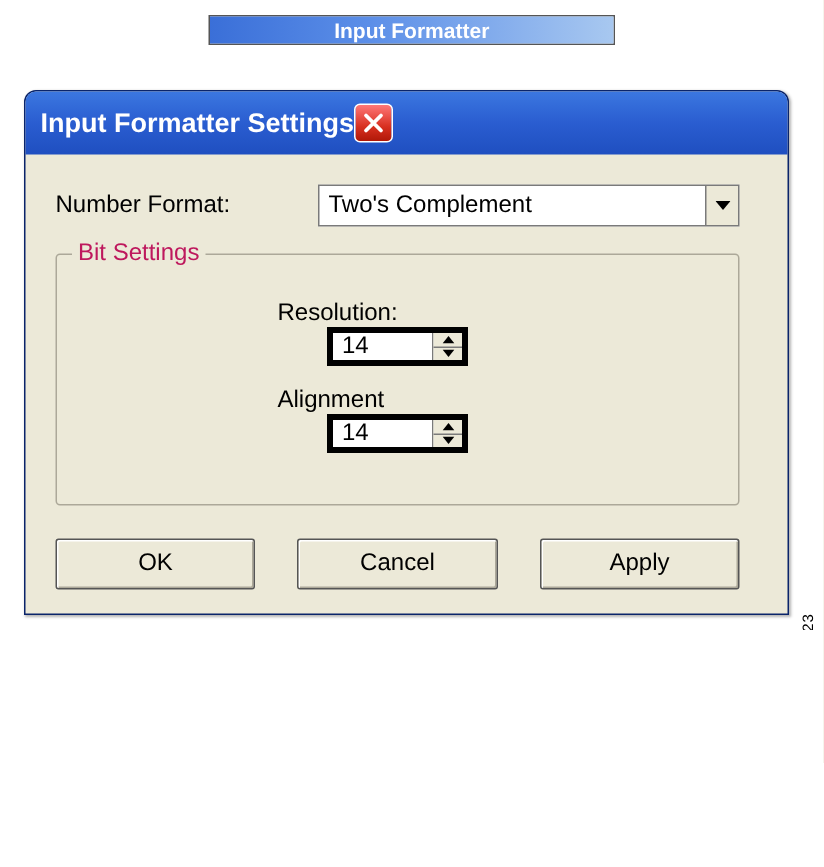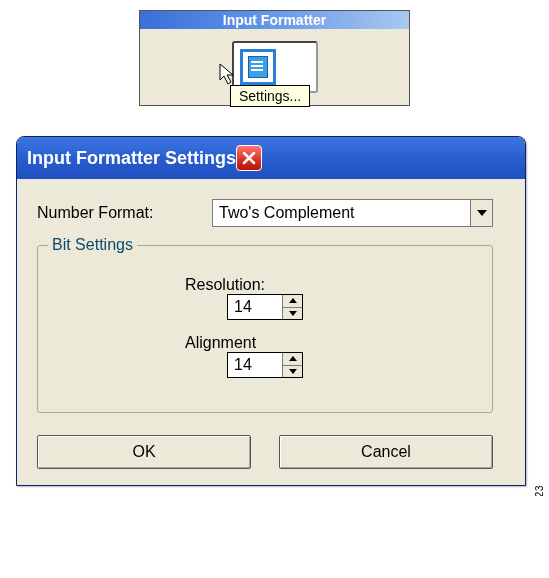--- a/index.html
+++ b/index.html
@@ -157,38 +157,38 @@
       margin-top: 4px;
       position: relative;
     }
     .fieldset-legend {
       position: absolute;
       top: -10px;
       left: 10px;
       background: #ece9d8;
       padding: 0 4px;
       font-size: 16px;
-      color: #0c4a6e;
+      color: #be185d;
     }
     .spin-row {
       display: flex;
       align-items: center;
       margin: 14px 0;
       flex-direction: column;
     }
     .spin-row label {
       width: 160px;
       font-size: 16px;
     }
     .spinner {
       display: flex;
-      border: 1px solid #000000;
+      border: 4px solid #000000;
       background: #fff;
       height: 26px;
-      width: 76px;
+      width: 94px;
     }
     .spinner-text {
       flex: 1;
       padding: 2px 6px;
       font-size: 16px;
       display: flex;
       align-items: center;
     }
     .spin-btns {
       width: 20px;
@@ -233,33 +233,20 @@
       color: #000;
       letter-spacing: 0.5px;
     }
   </style>
 </head>
 <body>
 
 <div class="top-window">
   <div class="top-titlebar">
     <span>Input Formatter</span>
-  </div>
-  <div class="top-body">
-    <div class="icon-well">
-      <div class="settings-icon">
-        <div class="settings-icon-inner"></div>
-      </div>
-    </div>
-    <svg class="cursor-svg" viewBox="0 0 24 24">
-      <path d="M2 2 L2 18 L6 14 L10 22 L13 20 L9 13 L15 13 Z" fill="#fff" stroke="#000" stroke-width="1"></path>
-    </svg>
-    <div class="tooltip">
-      <span>Settings...</span>
-    </div>
   </div>
 </div>
 
 <div class="dialog">
   <div class="dlg-titlebar">
     <span>Input Formatter Settings</span>
     <div class="close-btn">
       <svg width="14" height="14" viewBox="0 0 14 14">
         <path d="M2 2 L12 12 M12 2 L2 12" stroke="#fff" stroke-width="2.5" stroke-linecap="round"></path>
       </svg>
@@ -321,16 +308,19 @@
       </div>
     </div>
 
     <div class="button-row">
       <div class="btn">
           <span>OK</span>
         </div>
       <div class="btn">
           <span>Cancel</span>
         </div>
+      <div class="btn">
+          <span>Apply</span>
+        </div>
     </div>
   </div>
   <div class="ref-id">06683-023</div>
 </div>
 
 </body></html>

